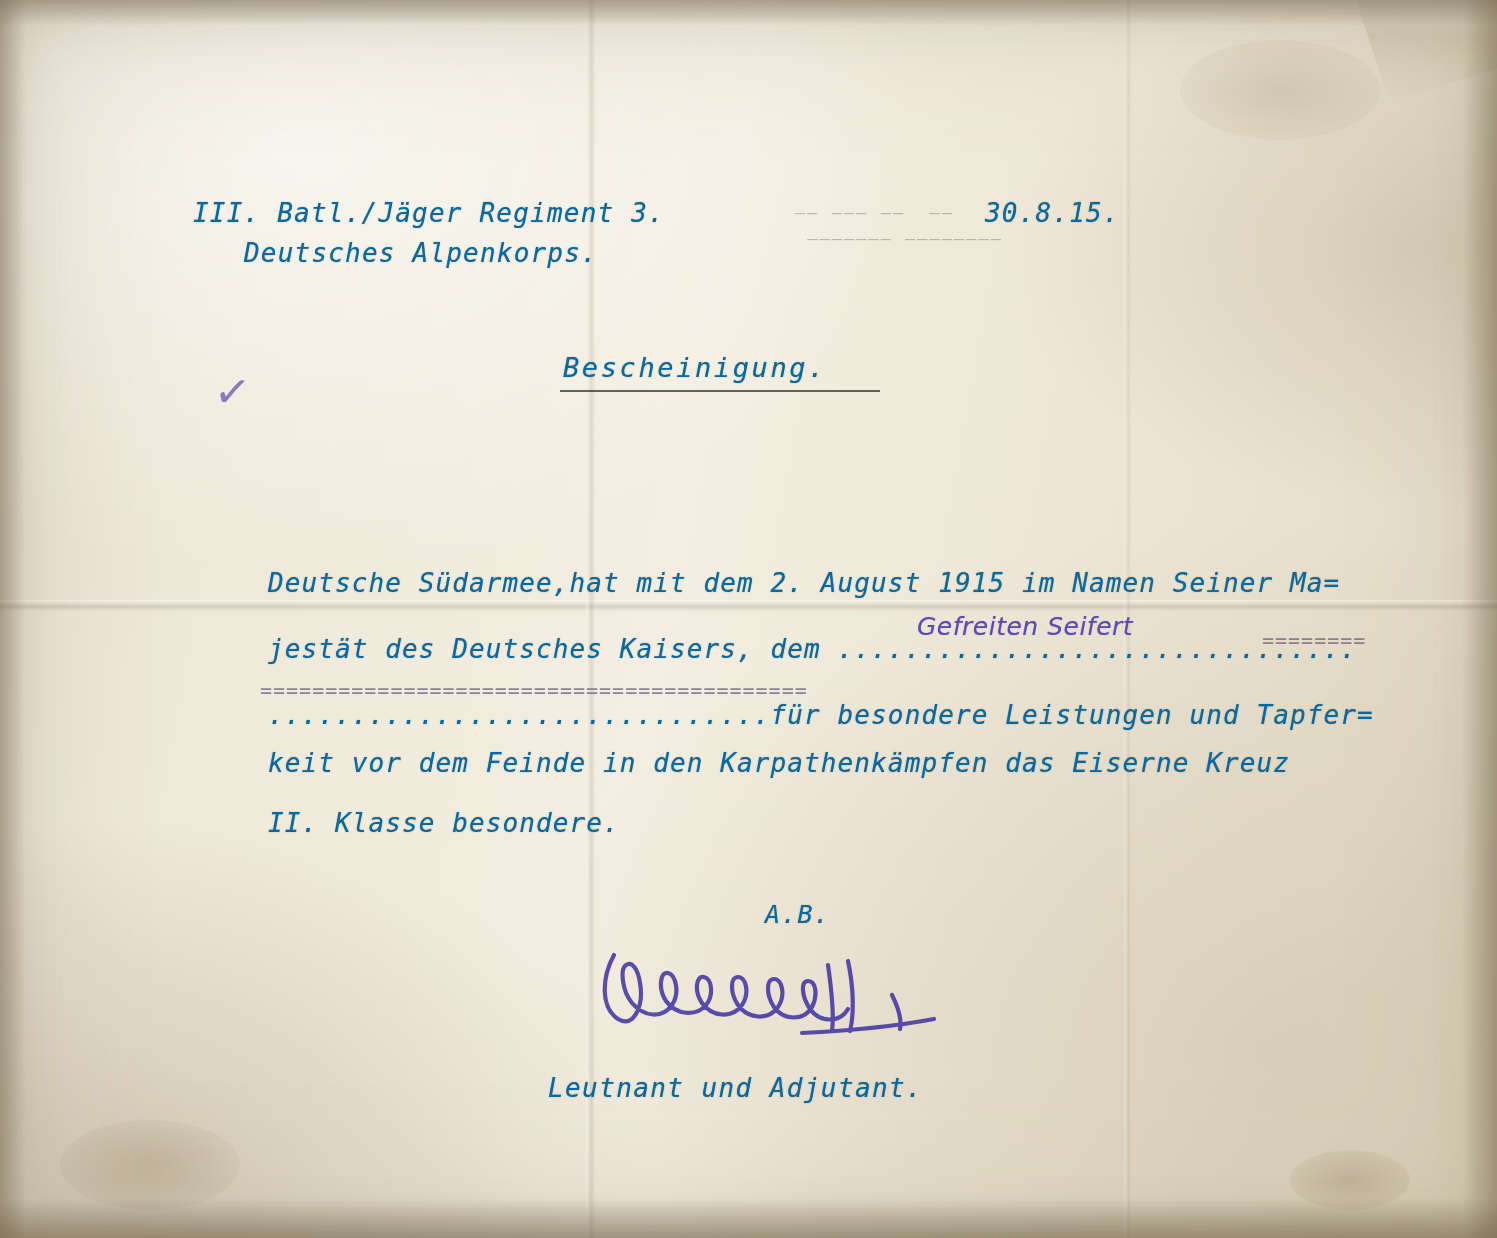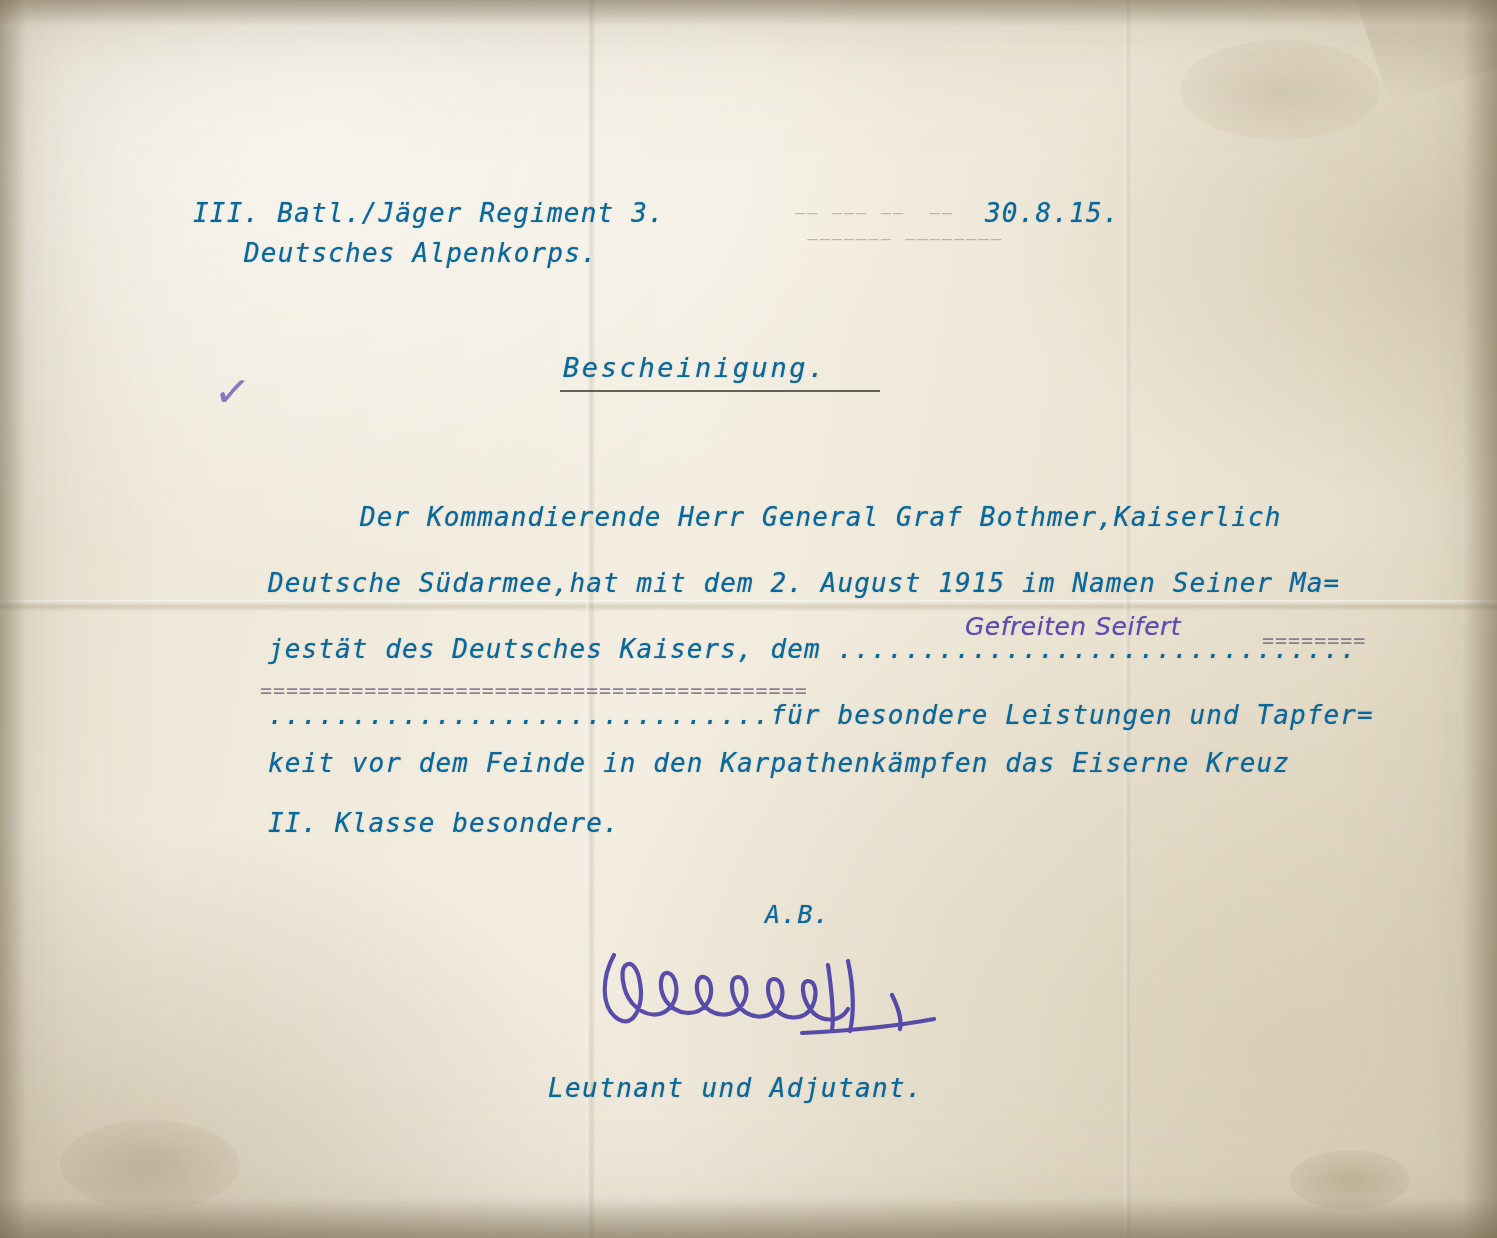--- a/index.html
+++ b/index.html
@@ -148,21 +148,20 @@
   #insert-name {
     position: absolute;
     left: 917px; top: 612px;
     font-family: "DejaVu Sans", sans-serif;
     font-style: italic;
     font-size: 25px;
     color: #5b4bb0;
     letter-spacing: 0.5px;
     white-space: pre;
     text-shadow: 0 0 1px rgba(91,75,176,0.5);
-    margin-left: 48px;
   }
   
   .dashrow {
     position: absolute;
     font-family: "DejaVu Sans Mono", monospace;
     font-size: 20px;
     color: #6b5f7e;
     opacity: 0.75;
     letter-spacing: 1px;
     white-space: pre;
@@ -233,21 +232,20 @@
 
   <div class="tw" id="hdr-line1">III. Batl./Jäger Regiment 3.</div>
   <div class="tw" id="hdr-line2">Deutsches Alpenkorps.</div>
   <div class="tw" id="hdr-date">30.8.15.</div>
 
   <div id="pencil-mark">✓</div>
 
   <div class="tw" id="title">Bescheinigung.</div>
   <div id="title-underline"></div>
 
-  <div class="tw body-line" id="b1">Der Kommandierende Herr General Graf Bothmer,Kaiserlich</div>
   <div class="tw body-line" id="b2">Deutsche Südarmee,hat mit dem 2. August 1915 im Namen Seiner Ma=</div>
   <div class="tw body-line" id="b3">jestät des Deutsches Kaisers, dem ...............................</div>
   <div class="tw body-line" id="b5">keit vor dem Feinde in den Karpathenkämpfen das Eiserne Kreuz</div>
   <div class="tw body-line" id="b4">..............................für besondere Leistungen und Tapfer=</div>
   <div class="tw body-line" id="b6">II. Klasse besondere.</div>
 
   <div id="insert-name">Gefreiten Seifert</div>
   <div class="dashrow" id="dash1">========</div>
   <div class="dashrow" id="dash2">==========================================</div>
 

